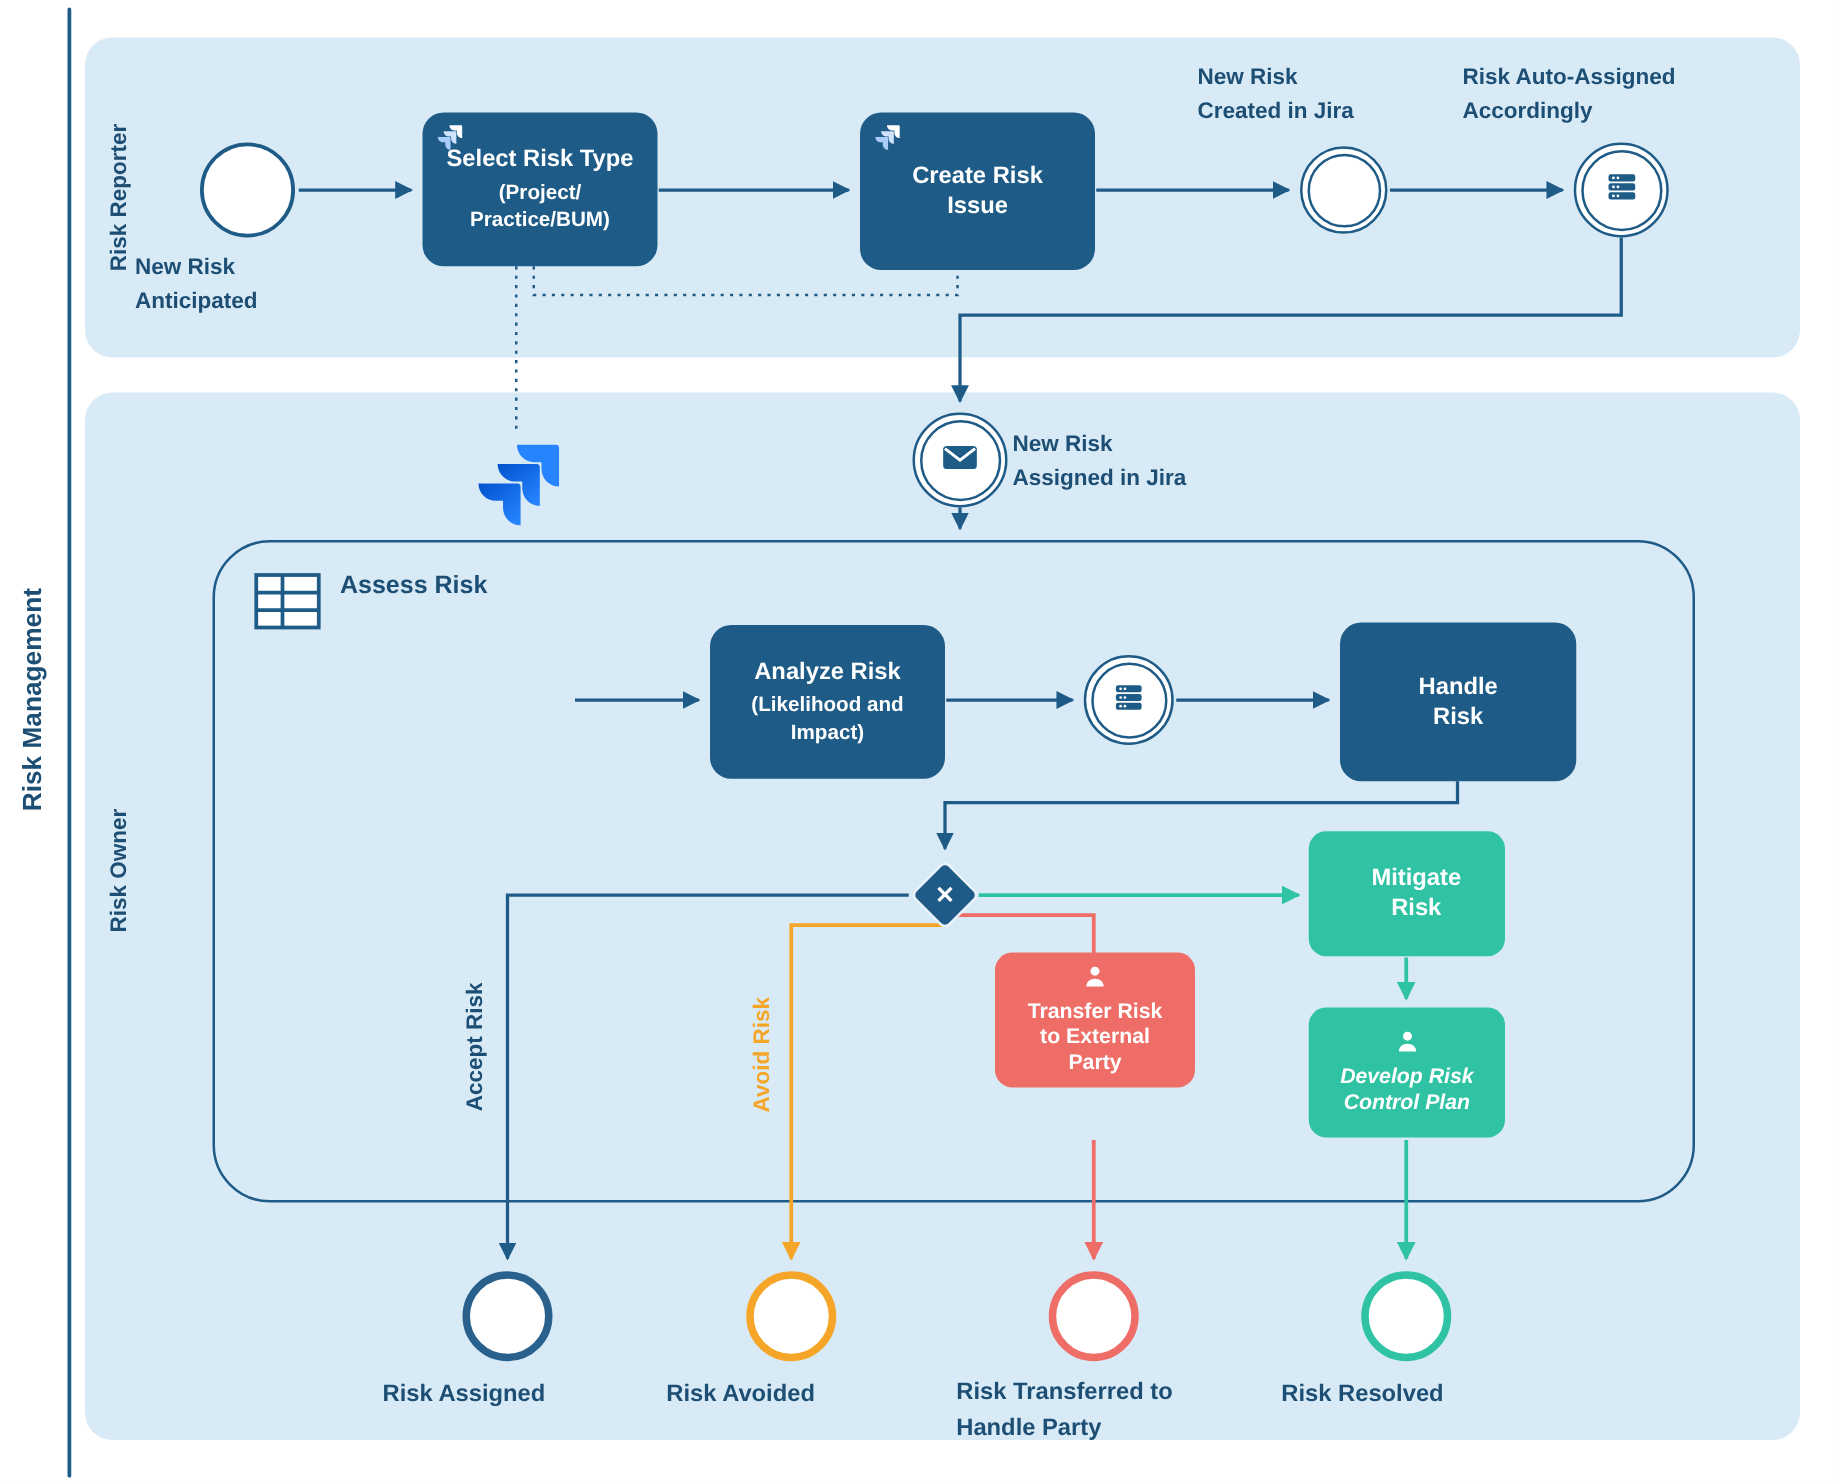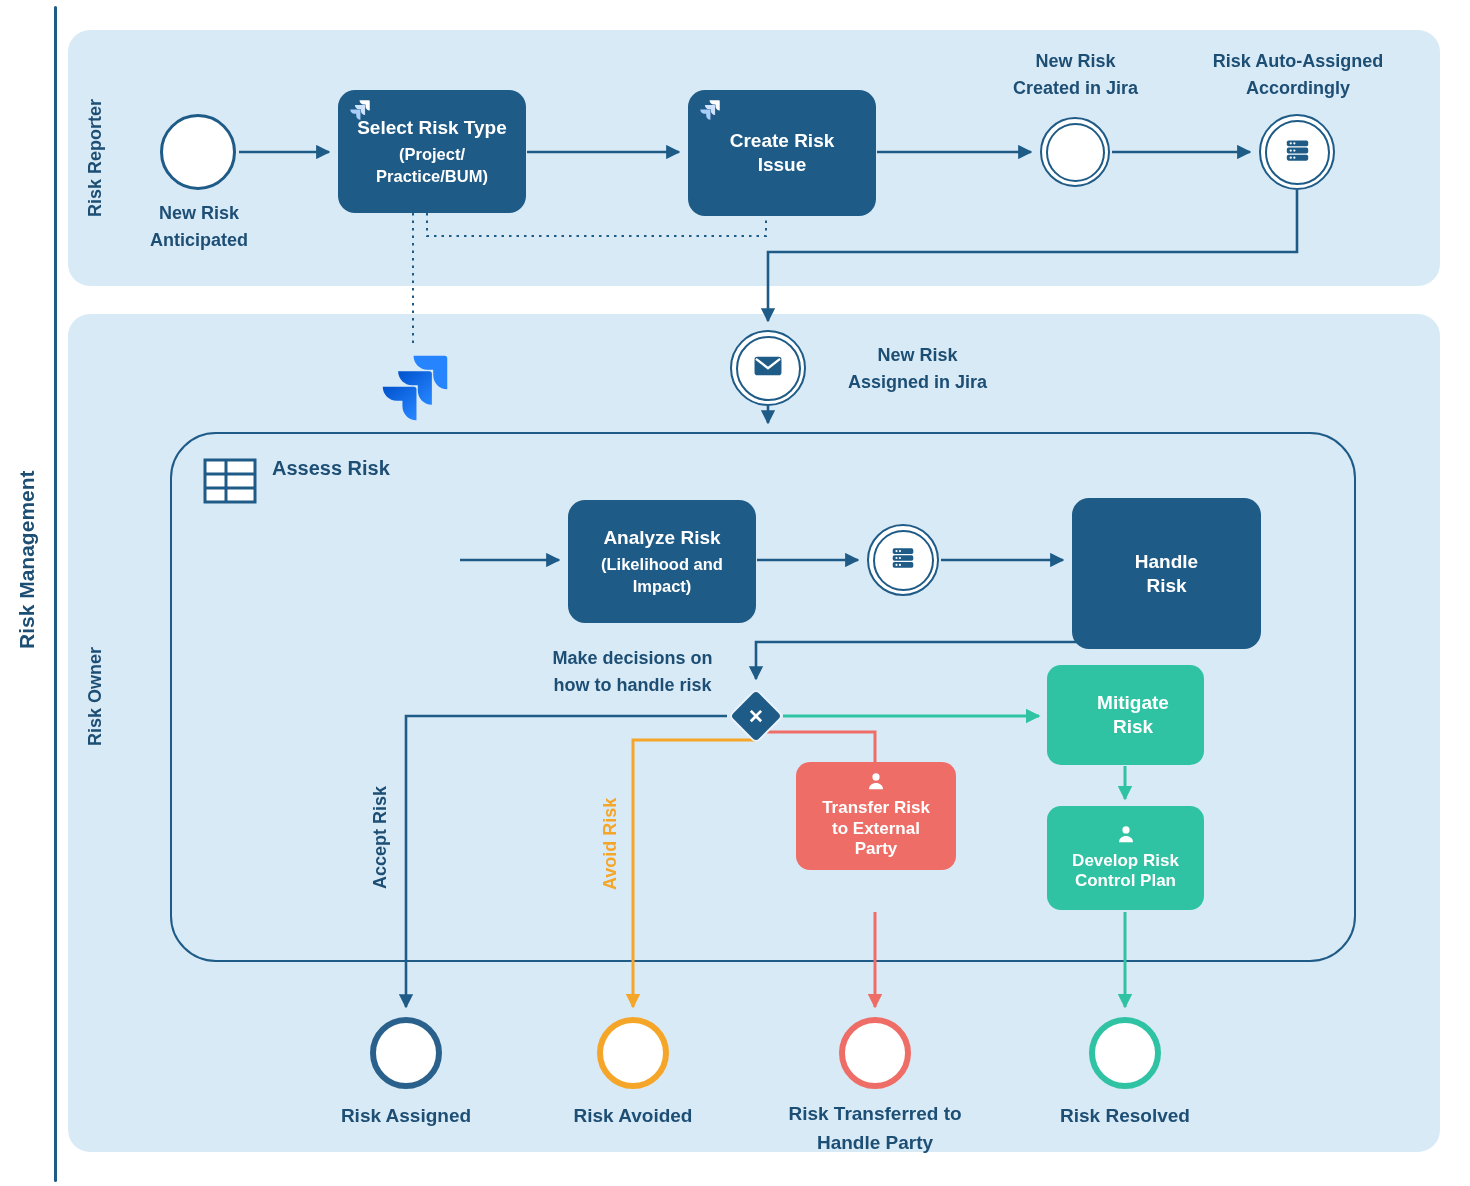--- a/index.html
+++ b/index.html
@@ -21,21 +21,21 @@
   .task.red  { background:#ee6e67; border-radius:14px; }
   .task-title { font-weight:bold; font-size:19px; line-height:1.25; }
   .task-sub   { font-weight:bold; font-size:16.5px; line-height:1.3; }
   .task-small { font-weight:bold; font-size:17px; line-height:1.2; }
   .event { position:absolute; background:#fff; border:3px solid #1e5b87; border-radius:50%; z-index:2; }
   .event.double { border-width:2.5px; }
   .event .inner { position:absolute; inset:3.5px; border:2.5px solid #1e5b87; border-radius:50%;
                   display:flex; align-items:center; justify-content:center; }
   .end { position:absolute; width:72px; height:72px; border:6px solid #1e5b87; border-radius:50%;
          background:#fff; z-index:2; }
-  .lbl { position:absolute; font-weight:bold; color:#1d4e74; font-size:18px; text-align:center;
+  .lbl { position:absolute; font-weight:bold; color:#1d4e74; font-size:18px; 
          line-height:1.5; z-index:2; }
   .gateway { position:absolute; width:40px; height:40px; background:#1e5b87; border-radius:6px;
              transform:rotate(45deg); z-index:2; border:2px solid #eaf3fb; }
   .gw-x { position:absolute; inset:0; display:flex; align-items:center; justify-content:center;
           color:#fff; font-size:19px; font-weight:bold; transform:rotate(-45deg); }
   .jira-sm { position:absolute; top:7px; left:9px; width:26px; height:26px; }
   .icon-abs { position:absolute; z-index:2; }
   .person-ic { margin-bottom:2px; }
 </style>
 </head>
@@ -209,30 +209,28 @@
             <circle cx="6" cy="12" r="1"></circle>
               <circle cx="9.2" cy="12" r="1"></circle>
             <circle cx="6" cy="18.4" r="1"></circle>
               <circle cx="9.2" cy="18.4" r="1"></circle>
           </g>
         </svg>
       </span>
     </div>
   </div>
 
-  <div class="task" style="left:1072px;top:498px;width:189px;height:151px;">
+  <div class="task" style="left:1072px;top:498px;width:189px;height:127px;">
     <div class="task-title multiline">Handle
 Risk</div>
   </div>
 
   <div class="gateway" style="left:736px;top:696px;">
     <span class="gw-x">✕</span>
   </div>
-  <div class="lbl multiline" style="left:500px;top:645px;width:265px;">Make decisions on
-how to handle risk</div>
 
   <div class="vtext" style="left:362px;top:772px;width:36px;height:130px;font-size:18px;">Accept Risk</div>
   <div class="vtext" style="left:592px;top:780px;width:36px;height:128px;font-size:18px;color:#f5a628;">Avoid Risk</div>
 
   <div class="task teal" style="left:1047px;top:665px;width:157px;height:100px;padding-left:23px;">
     <div class="task-title multiline">Mitigate
 Risk</div>
   </div>
 
   <div class="task red" style="left:796px;top:762px;width:160px;height:108px;gap:2px;">
@@ -240,21 +238,21 @@
       <svg width="20" height="18" viewBox="0 0 24 22" fill="#ffffff">
         <circle cx="12" cy="6" r="4.4"></circle>
         <path d="M3.5 21c0-4.8 3.8-7.6 8.5-7.6s8.5 2.8 8.5 7.6z"></path>
       </svg>
     </span>
     <div class="task-small multiline">Transfer Risk
 to External
 Party</div>
   </div>
 
-  <div class="task teal" style="left:1047px;top:806px;width:157px;height:104px;gap:2px;">
+  <div class="task teal" style="left:1047px;top:806px;width:157px;height:104px;gap:2px;font-style:italic;">
     <span class="person-ic">
       <svg width="20" height="18" viewBox="0 0 24 22" fill="#ffffff">
         <circle cx="12" cy="6" r="4.4"></circle>
         <path d="M3.5 21c0-4.8 3.8-7.6 8.5-7.6s8.5 2.8 8.5 7.6z"></path>
       </svg>
     </span>
     <div class="task-small multiline">Develop Risk
 Control Plan</div>
   </div>
 

